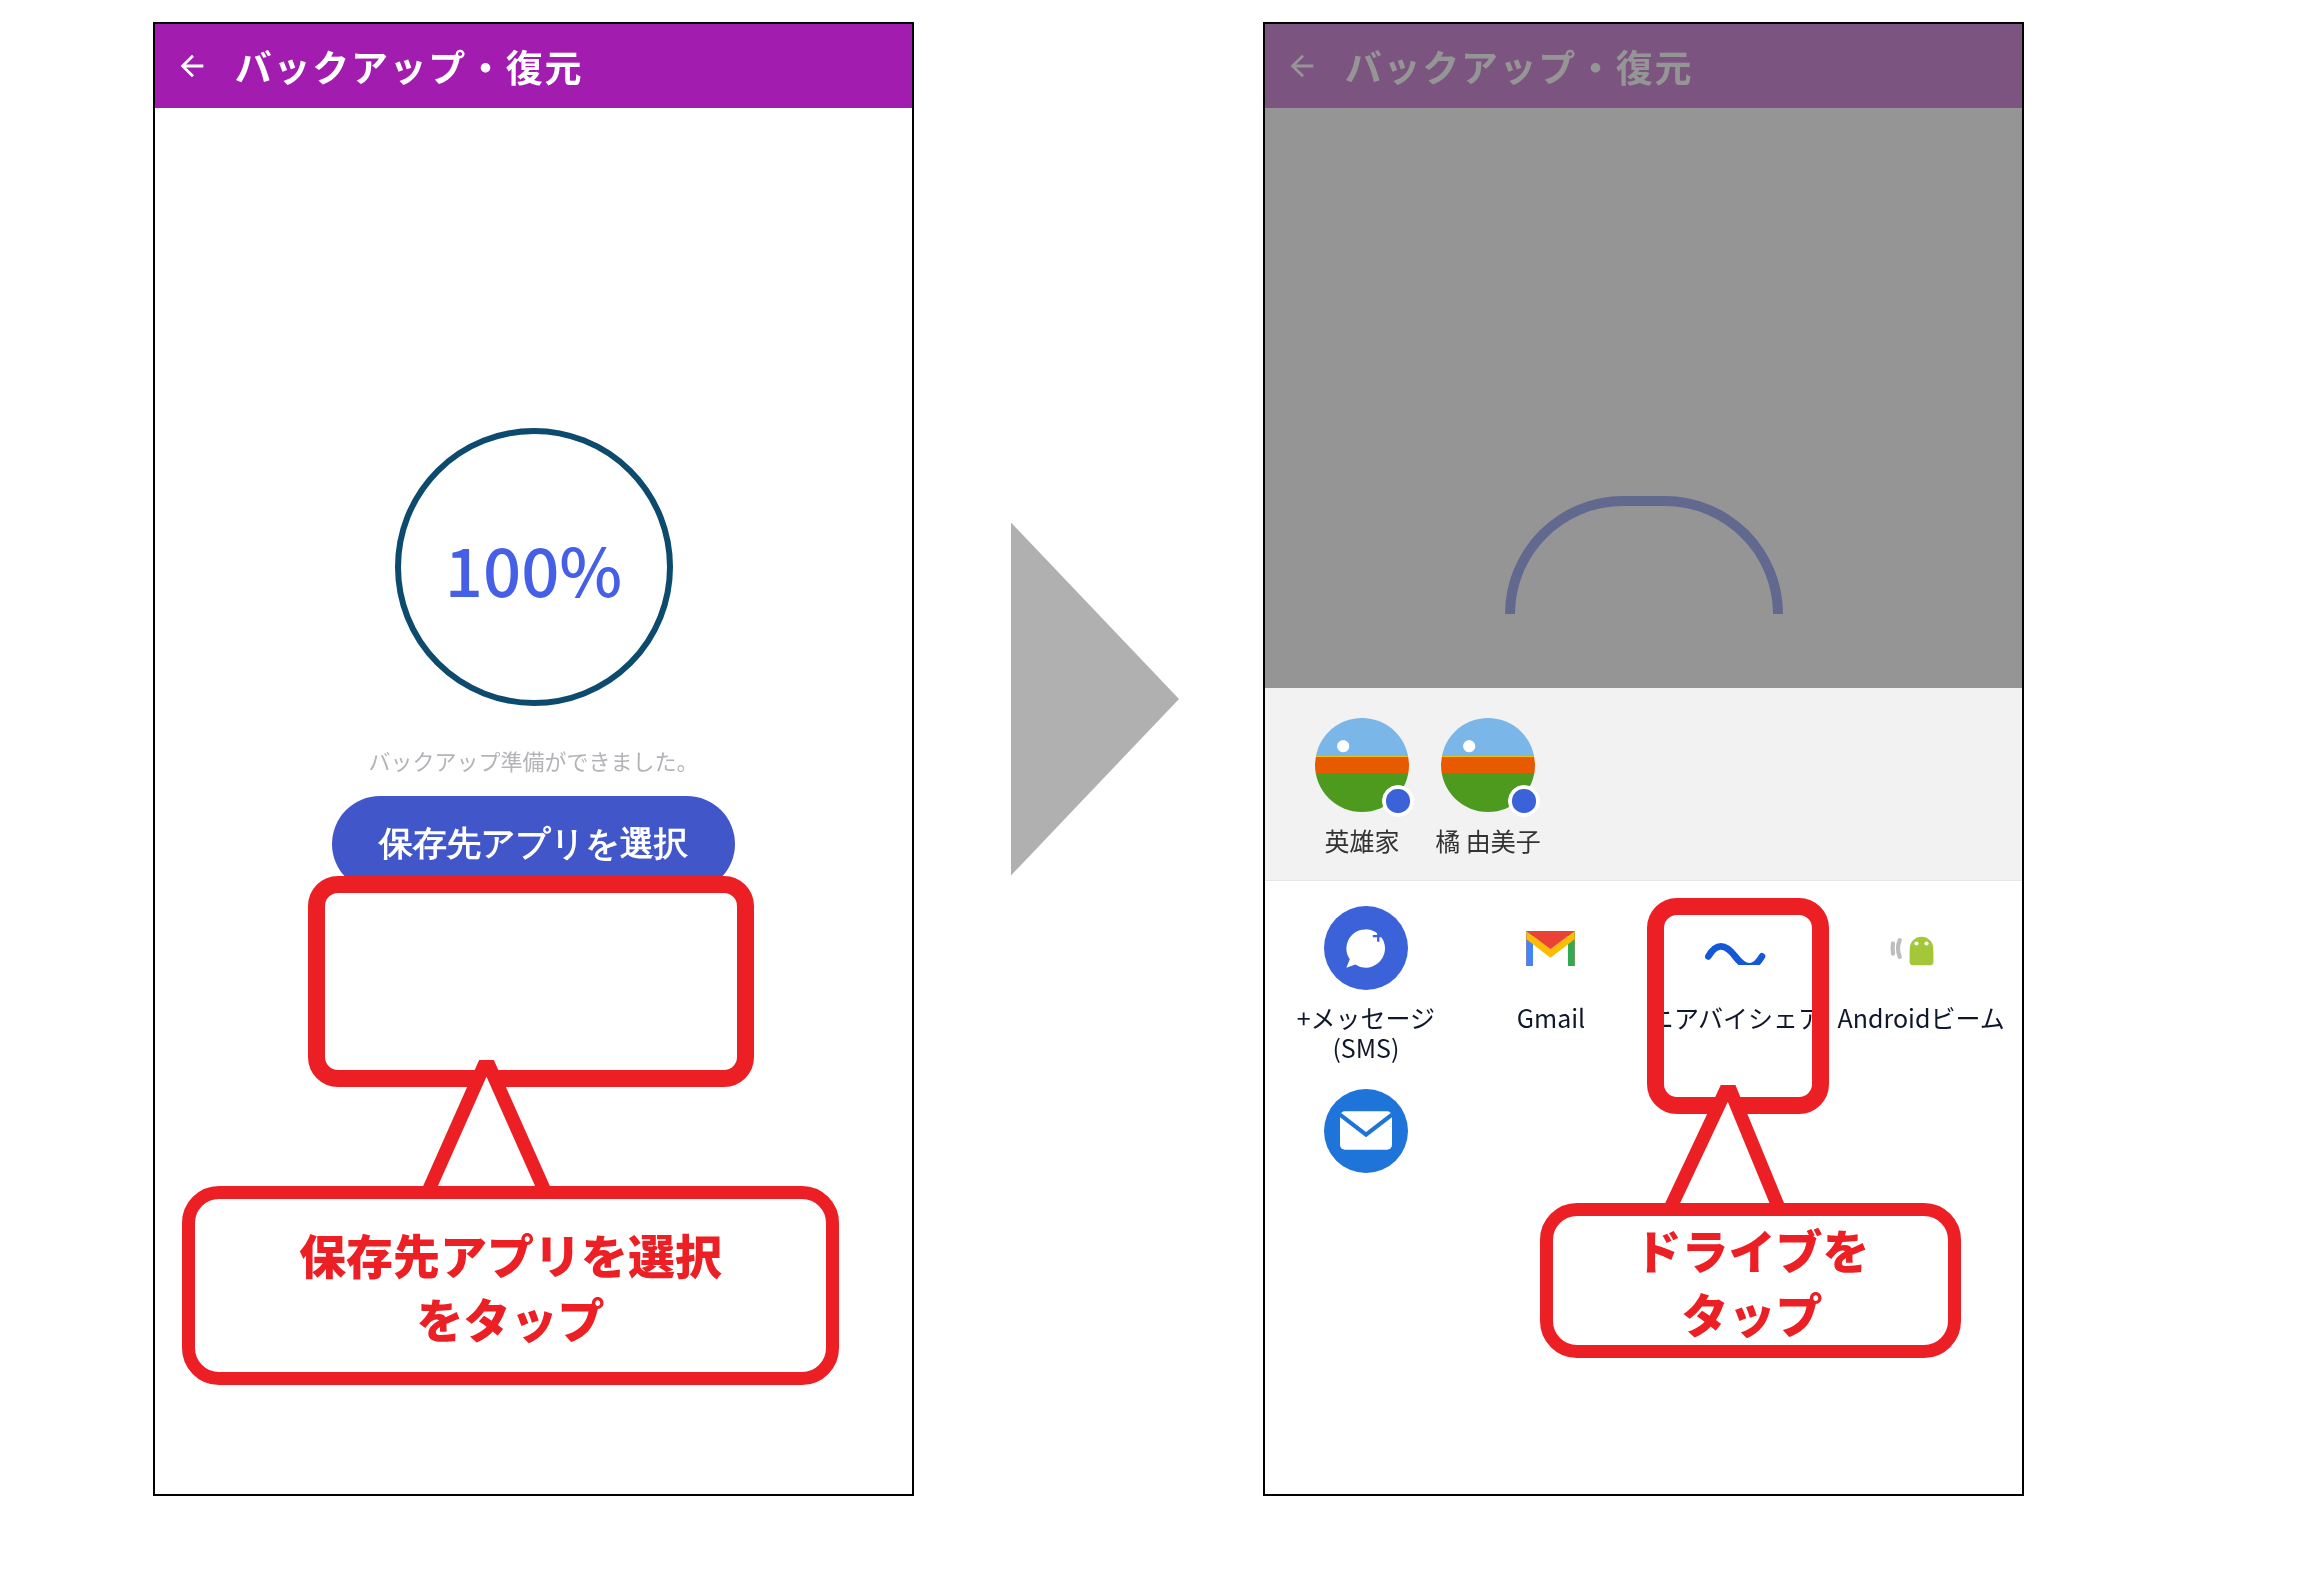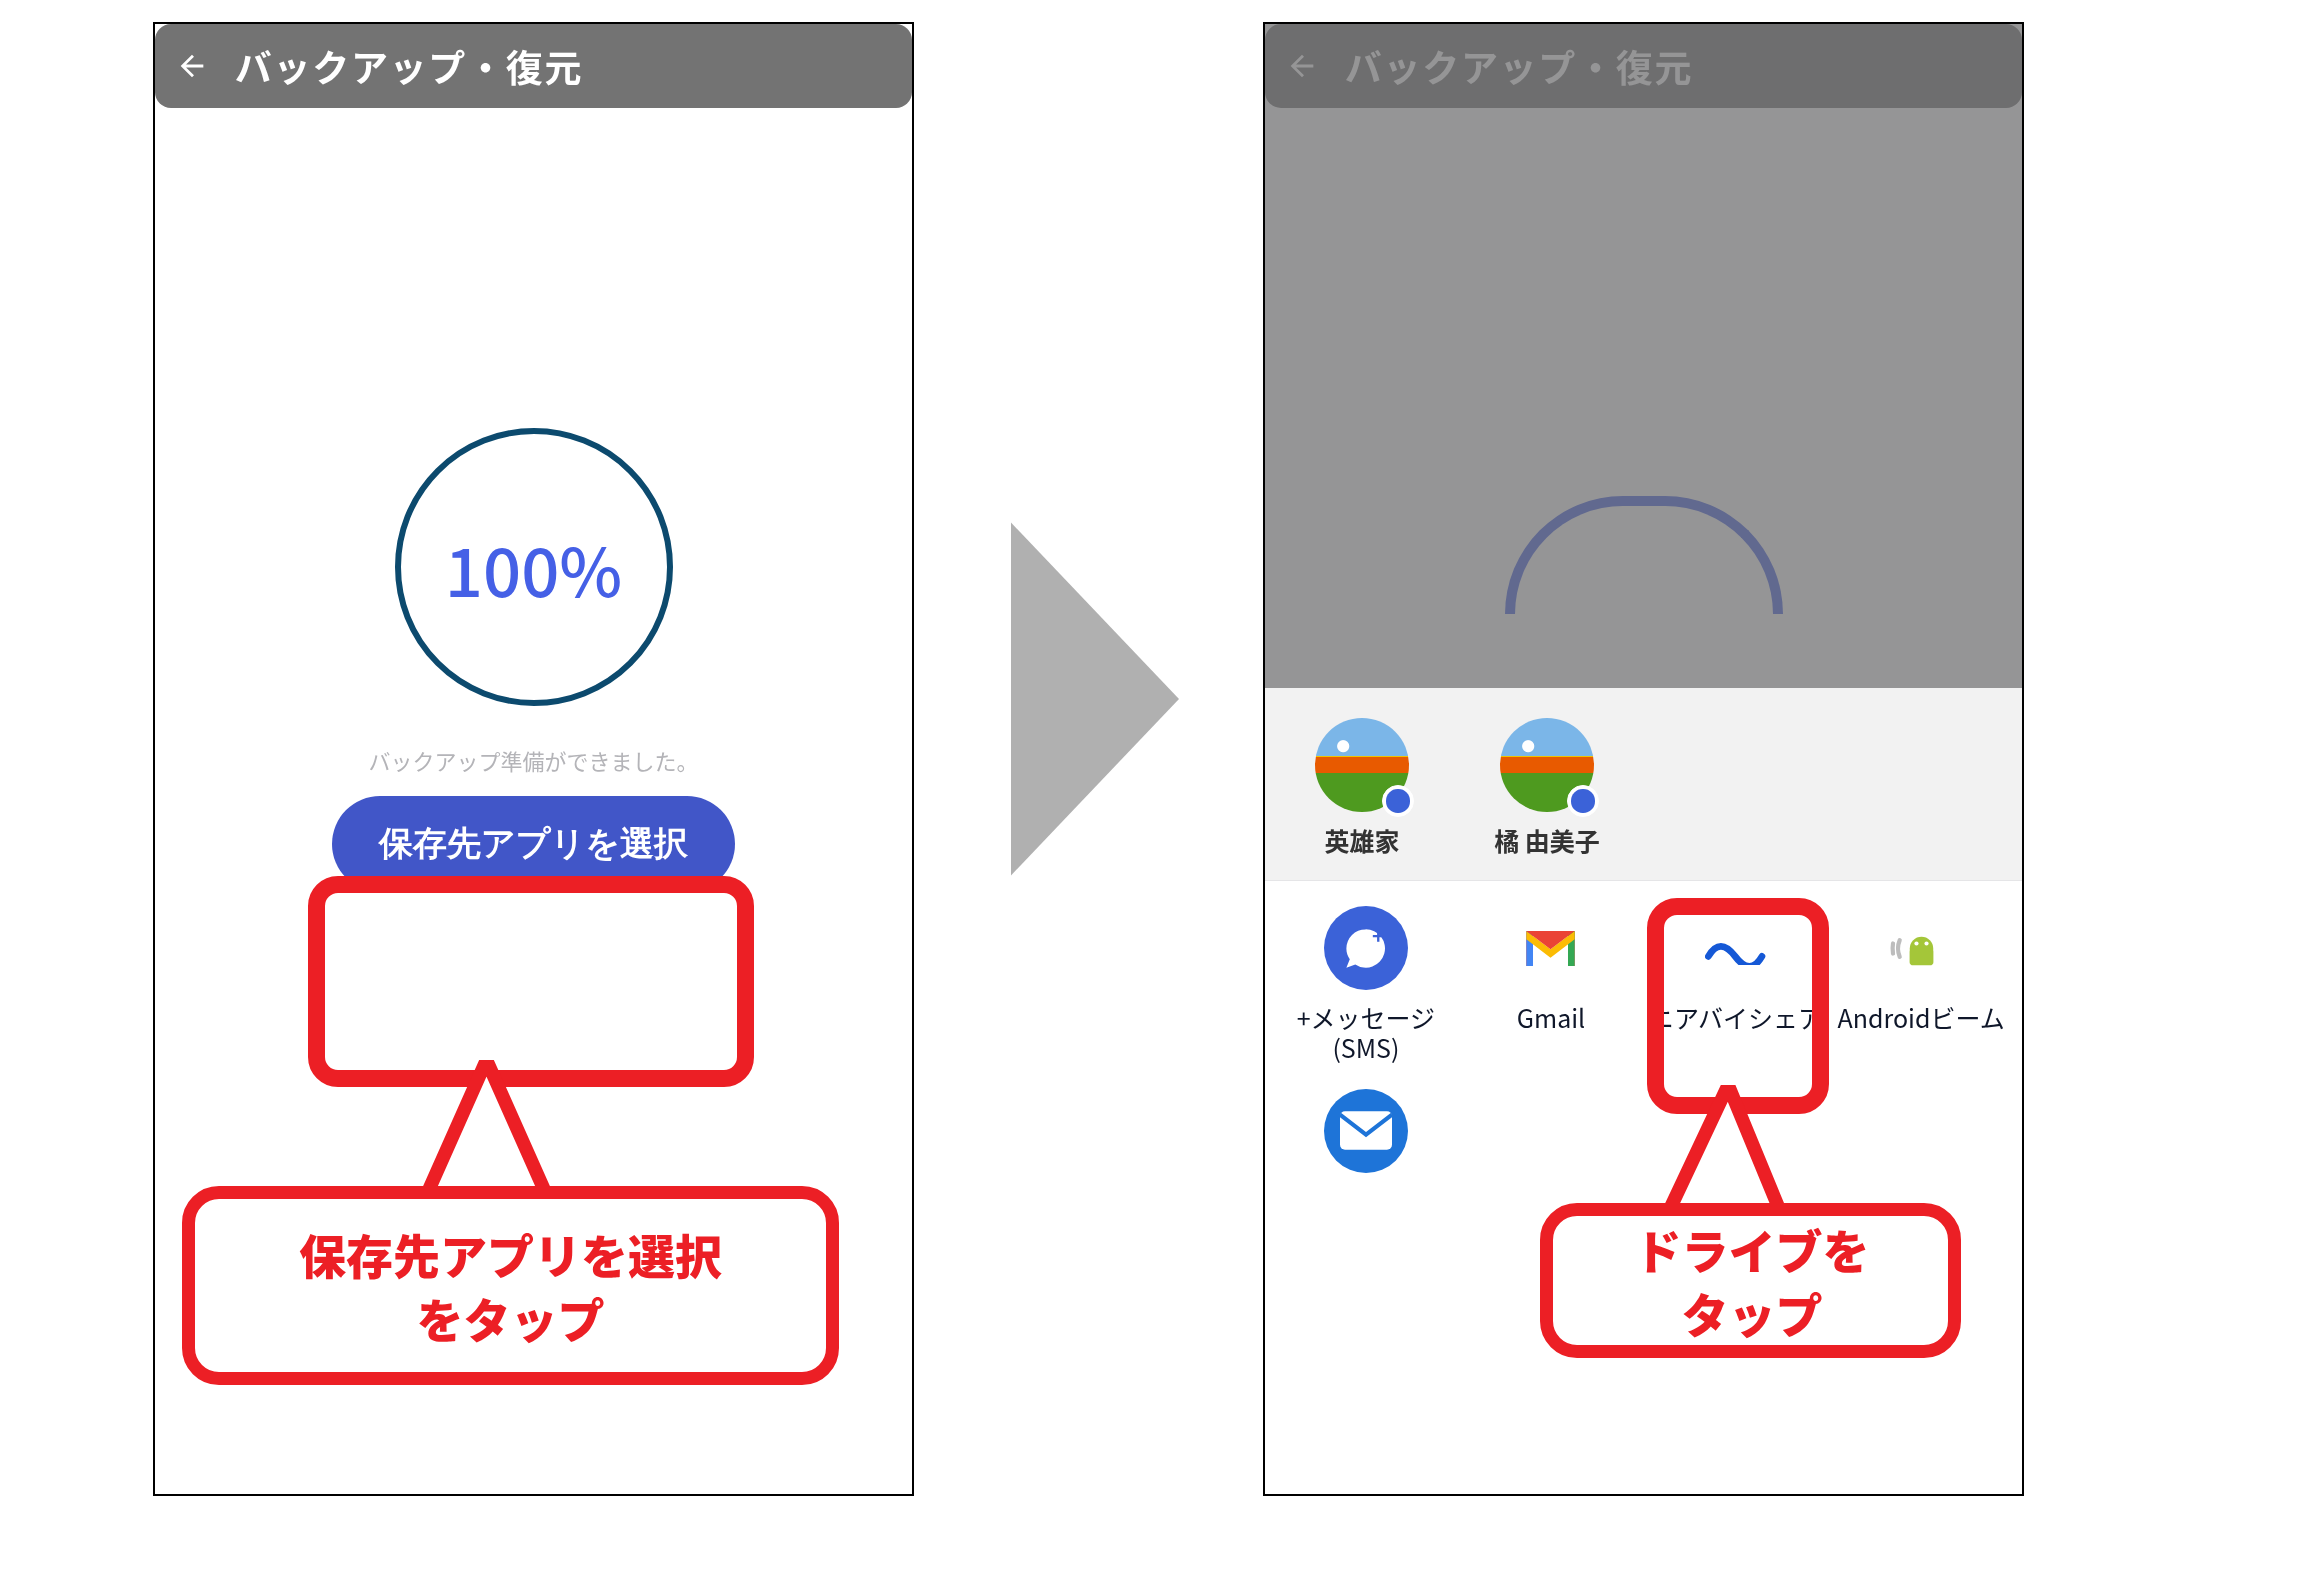--- a/index.html
+++ b/index.html
@@ -1,36 +1,36 @@
 <!DOCTYPE html>
 <html style="font-size:13.5px"><head>
 <meta charset="utf-8">
 <style>
   html,body{margin:0;padding:0;background:#fff;font-family:"Hiragino Kaku Gothic ProN","Noto Sans CJK JP","Yu Gothic",sans-serif;}
   .stage{width:2319px;height:1588px;position:relative;}
   .phone{position:absolute;top:22px;width:761px;height:1474px;border:2.5px solid #000;background:#fff;box-sizing:border-box;overflow:hidden;}
   .phone.left{left:153px;}
   .phone.right{left:1263px;}
-  .appbar{height:84px;background:#737373;display:flex;align-items:center;color:#fff;border-radius:16px;}
+  .appbar{height:84px;background:#a21caf;display:flex;align-items:center;color:#fff;}
   .appbar .back{width:51px;height:51px;display:flex;align-items:center;justify-content:center;margin-left:11.8px;}
   .appbar .title{font-size:37px;font-weight:600;margin-left:17px;letter-spacing:1.7px;}
   .progress-ring{width:278px;height:278px;border:6px solid #0c4a6e;border-radius:50%;display:flex;align-items:center;justify-content:center;box-sizing:border-box;margin:320px auto 0;}
   .progress-ring span{font-size:67px;color:#4560e6;font-weight:500;}
   .prep-text{text-align:center;color:#b4b4b8;font-size:22px;margin-top:39px;line-height:1.4;}
   .select-btn{display:block;margin:20px auto 0;background:#4156c8;color:#fff;font-size:34px;padding:25px 47px;border:none;border-radius:51px;font-weight:600;}
   .red-frame{position:absolute;border:17px solid #ec1f25;border-radius:30px;pointer-events:none;box-sizing:border-box;}
   .callout{position:absolute;background:#fff;border:13.5px solid #ec1f25;border-radius:37px;text-align:center;color:#ec1f25;font-weight:800;font-size:47px;line-height:1.35;box-sizing:border-box;display:flex;align-items:center;justify-content:center;padding:17px;}
   .callout-tail{position:absolute;}
   .arrow-big{position:absolute;left:1011px;top:522px;}
   
   .scrim{position:absolute;inset:0;background:rgba(108,108,110,0.72);}
   .phone.right .bg-appbar{position:absolute;top:0;left:0;right:0;}
   .phone.right .bg-ring{position:absolute;top:472px;left:50%;transform:translateX(-50%);width:278px;height:118px;border:10px solid #4560e6;border-top-left-radius:168px 168px;border-top-right-radius:168px 168px;border-bottom:none;box-sizing:border-box;}
   .share-sheet{position:absolute;left:0;right:0;bottom:0;top:664px;background:#fff;}
-  .contact-row{background:#f2f2f2;display:flex;gap:59px;padding:30px 31px 22px 34px;border-bottom:1.7px solid #e5e5e7;font-weight:bold;}
+  .contact-row{background:#f2f2f2;display:flex;padding:30px 31px 22px 34px;border-bottom:1.7px solid #e5e5e7;}
   .contact{display:flex;flex-direction:column;align-items:center;width:126px;}
   .avatar{width:94px;height:94px;border-radius:50%;position:relative;}
   .avatar .badge{position:absolute;right:-5px;bottom:-5px;width:30px;height:30px;border-radius:50%;background:#fff;border:1.7px solid #fff;}
   .avatar .badge::after{content:"";position:absolute;inset:3.4px;border-radius:50%;background:#3b62d8;}
   .contact .label{font-size:25px;margin-top:10px;color:#333;text-align:center;}
   .apps-grid{display:grid;grid-template-columns:repeat(4,1fr);gap:13.5px 0;padding:18.5px 8.4px 0;}
   .app{display:flex;flex-direction:column;align-items:center;padding:6.7px 0;}
   .app .icon{width:84px;height:84px;border-radius:50%;display:flex;align-items:center;justify-content:center;background:#fff;}
   .app .label{font-size:25px;color:#0f172a;text-align:center;margin-top:11.8px;line-height:1.2;}
   .flowers{background:radial-gradient(circle at 30% 30%,#fff 0,#fff 6%,transparent 7%),linear-gradient(#7bb6e8 0 40%,#f0c300 40% 42%,#e85a00 42% 58%,#4e9a1f 58% 100%);}

